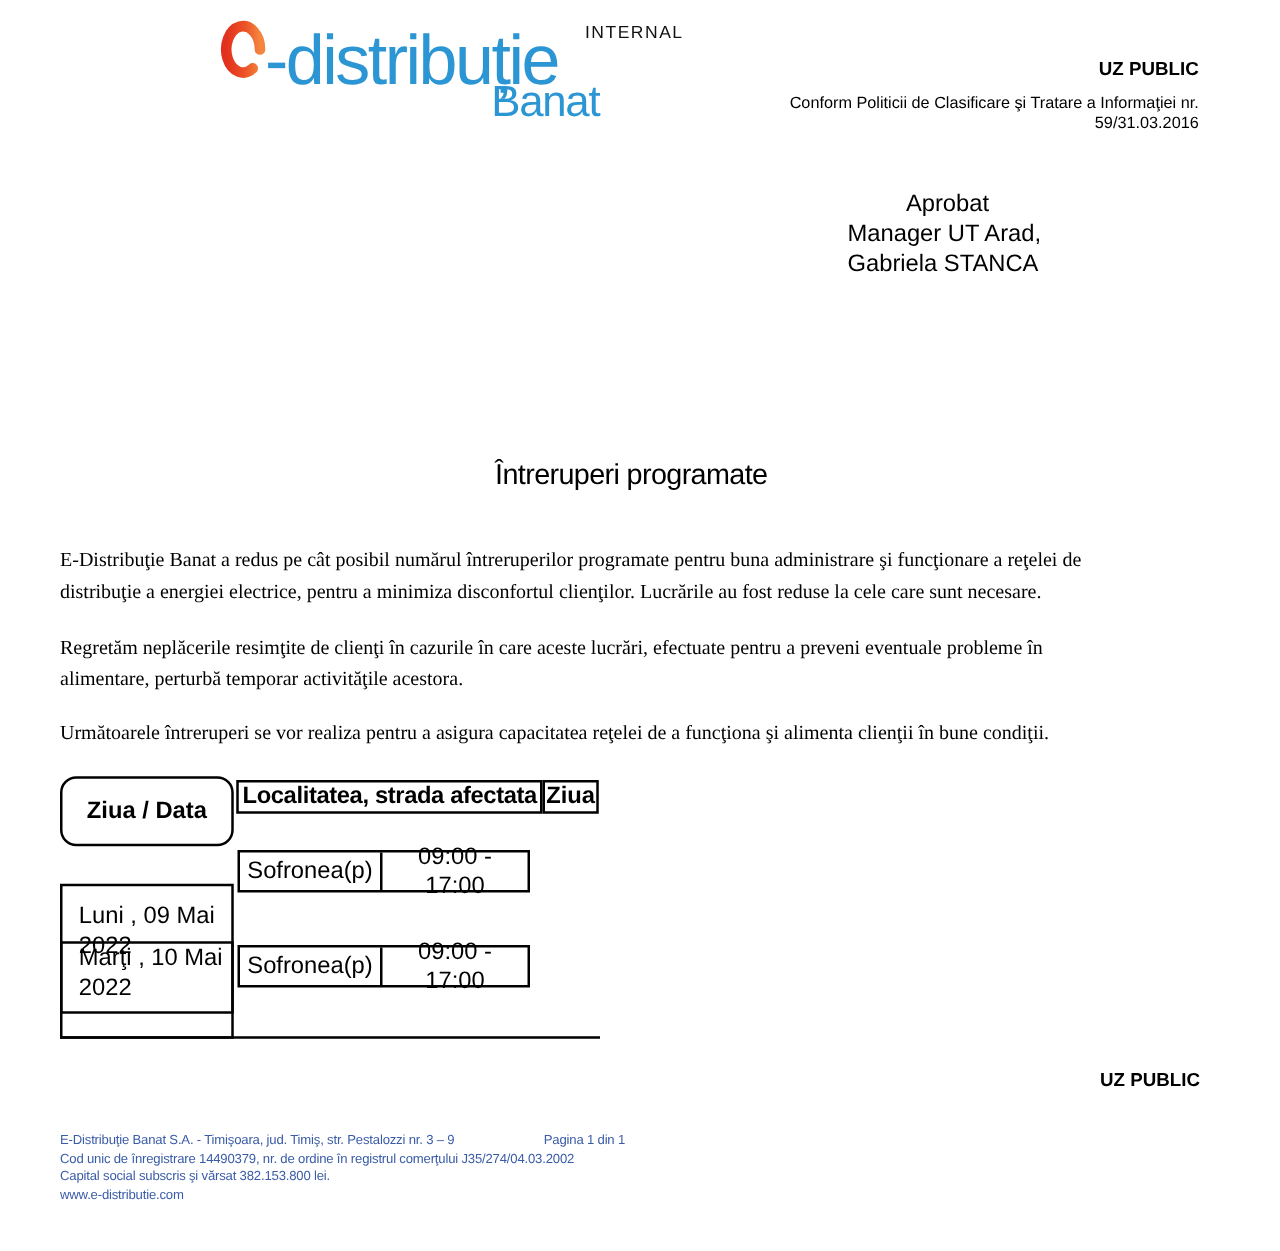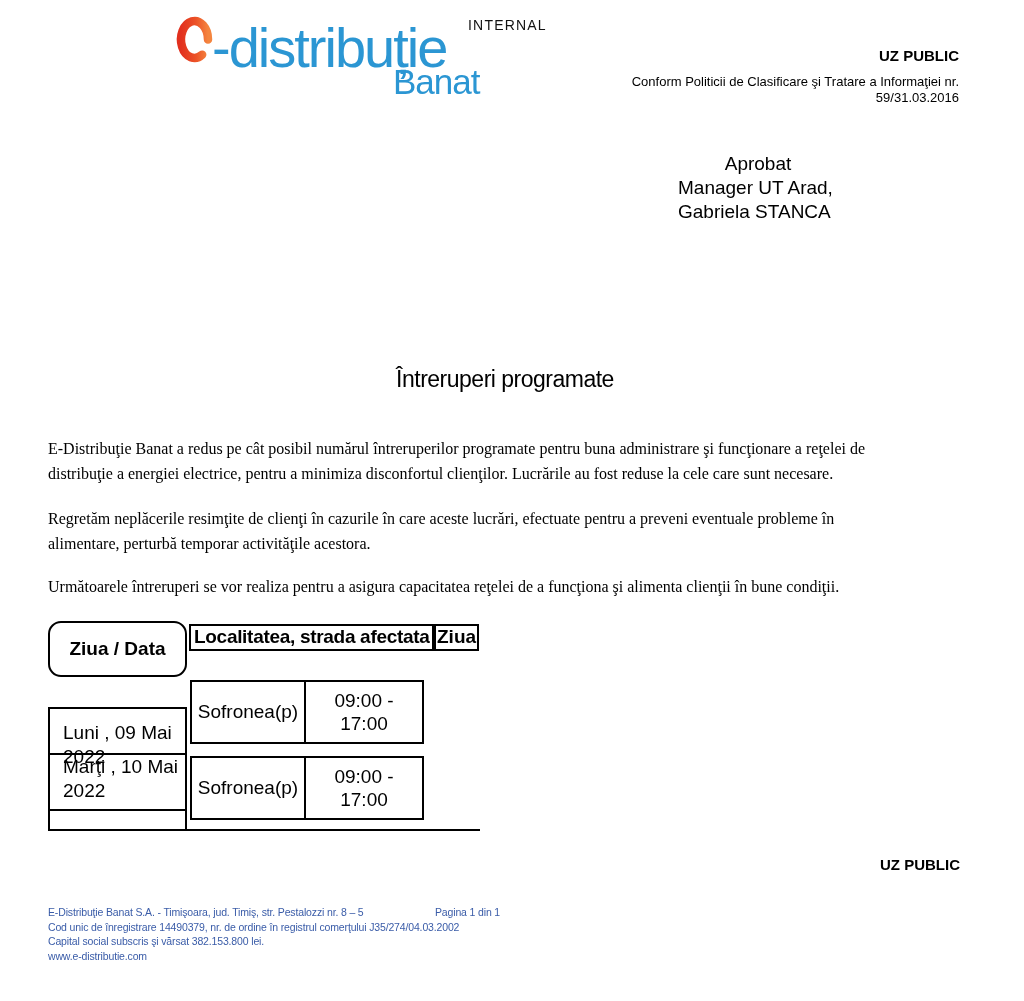--- a/index.html
+++ b/index.html
@@ -40,21 +40,21 @@
   .p1{top:436px;}.p2{top:506px;}.p3{top:574px;}
 
   
   .tb{border:2px solid #000;}
   .t-ziua{left:48px;top:621px;width:139px;height:56px;display:flex;align-items:center;justify-content:center;font-weight:bold;font-size:19px;border-radius:13px;}
   .t-loc{left:189px;top:624px;width:245px;height:27px;font-weight:bold;font-size:19px;line-height:22px;letter-spacing:-0.3px;padding-left:3px;}
   .t-orar{left:434px;top:624px;width:45px;height:27px;font-weight:bold;font-size:19px;line-height:22px;padding-left:1px;}
   .t-date{left:48px;width:139px;font-size:19px;line-height:23.5px;padding-left:13px;}
   .t-date1{top:707px;height:104px;padding-top:12px;}
   .t-date2{top:753px;height:78px;}
-  .t-inner{left:190px;width:234px;height:64px;display:flex;font-size:19px;}
+  .t-inner{left:190px;width:234px;height:34px;display:flex;font-size:19px;}
   .t-inner1{top:680px;}
   .t-inner2{top:756px;}
   .t-cell-loc{width:114px;border-right:2px solid #000;display:flex;align-items:center;justify-content:center;}
   .t-cell-time{flex:1;display:flex;align-items:center;justify-content:center;text-align:center;line-height:23px;}
   .t-bottomline{left:48px;top:829px;width:432px;height:0;border-top:2px solid #000;}
 
   
   .uz-bottom{right:64px;top:856px;font-size:15px;font-weight:bold;}
   .footer{left:48px;top:905px;width:700px;color:var(--footer-blue);font-size:10.5px;line-height:14.5px;letter-spacing:-0.15px;}
   .footer-row1{position:relative;}
@@ -119,19 +119,19 @@
   <div class="t-cell-time prelines">09:00 -
 17:00</div>
 </div>
 
 <div class="abs t-bottomline"></div>
 
 <div class="abs uz-bottom">UZ PUBLIC</div>
 
 <div class="abs footer">
   <div class="footer-row1">
-    <span>E-Distribuţie Banat S.A. - Timişoara, jud. Timiş, str. Pestalozzi nr. 8 – 5</span>
+    <span>E-Distribuţie Banat S.A. - Timişoara, jud. Timiş, str. Pestalozzi nr. 3 – 9</span>
     <span class="footer-page">Pagina 1 din 1</span>
   </div>
   <div>Cod unic de înregistrare 14490379, nr. de ordine în registrul comerţului J35/274/04.03.2002</div>
   <div>Capital social subscris şi vărsat 382.153.800 lei.</div>
   <div>www.e-distributie.com</div>
 </div>
 
 </body></html>

